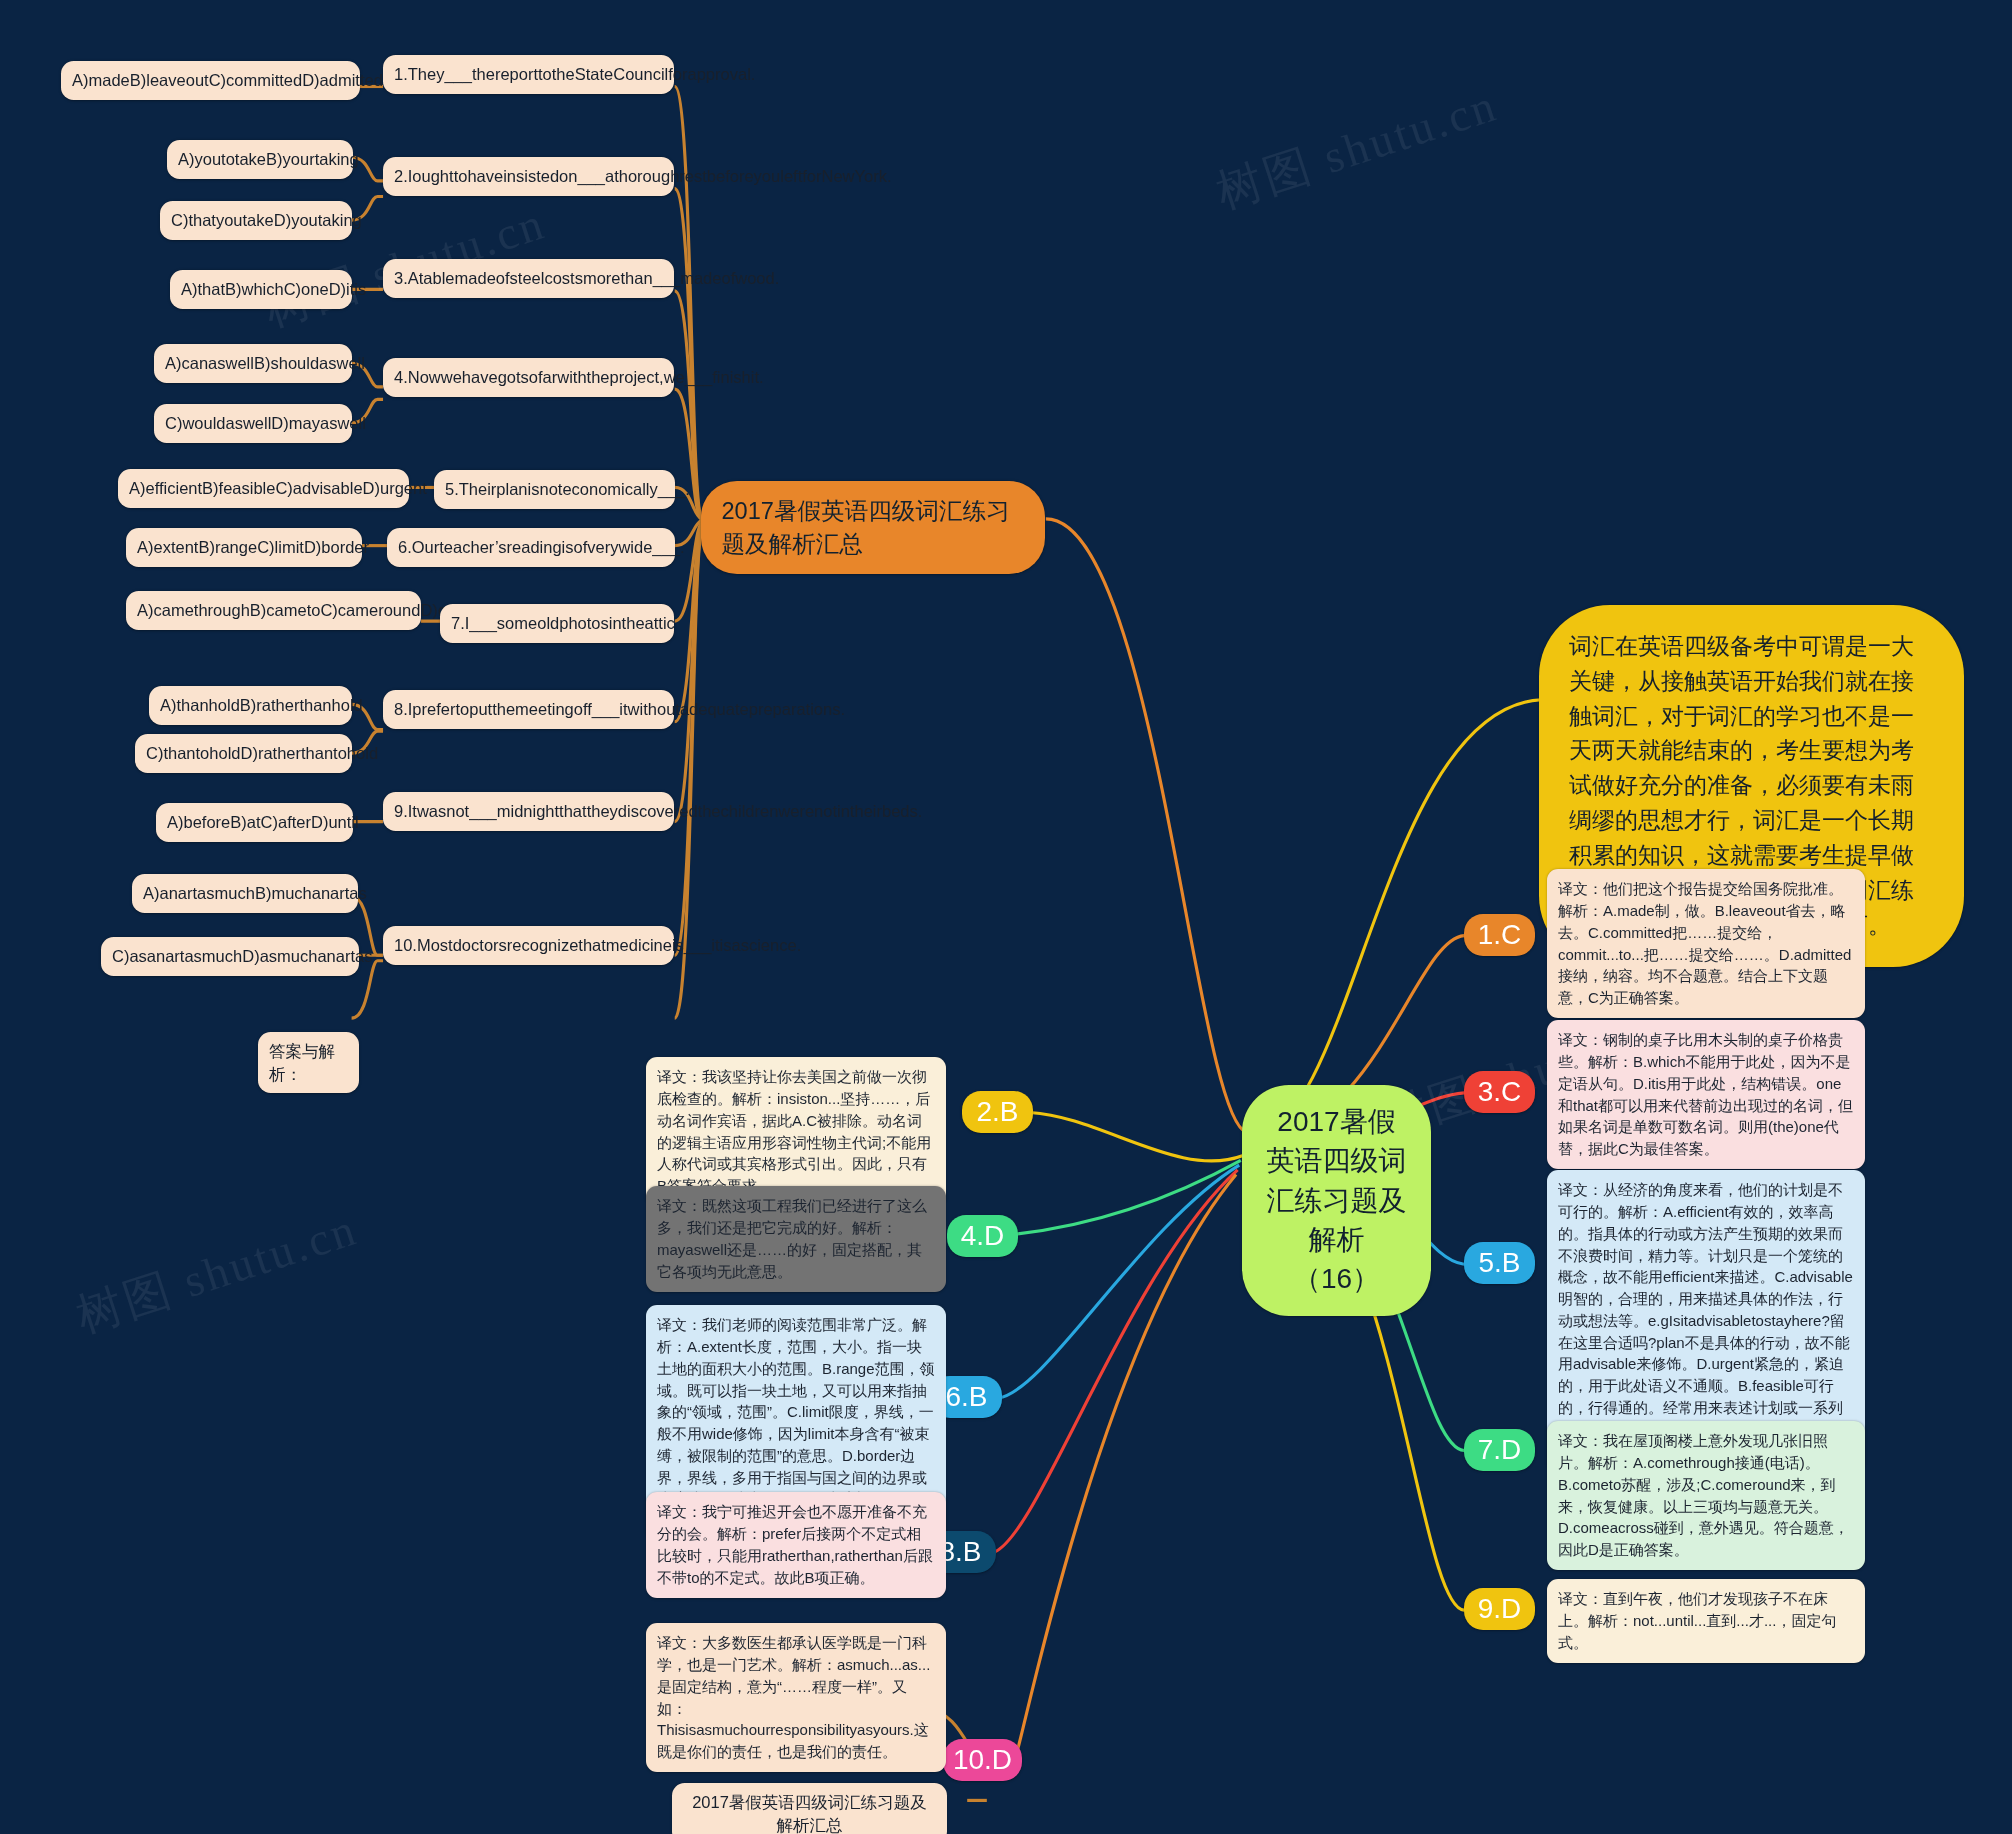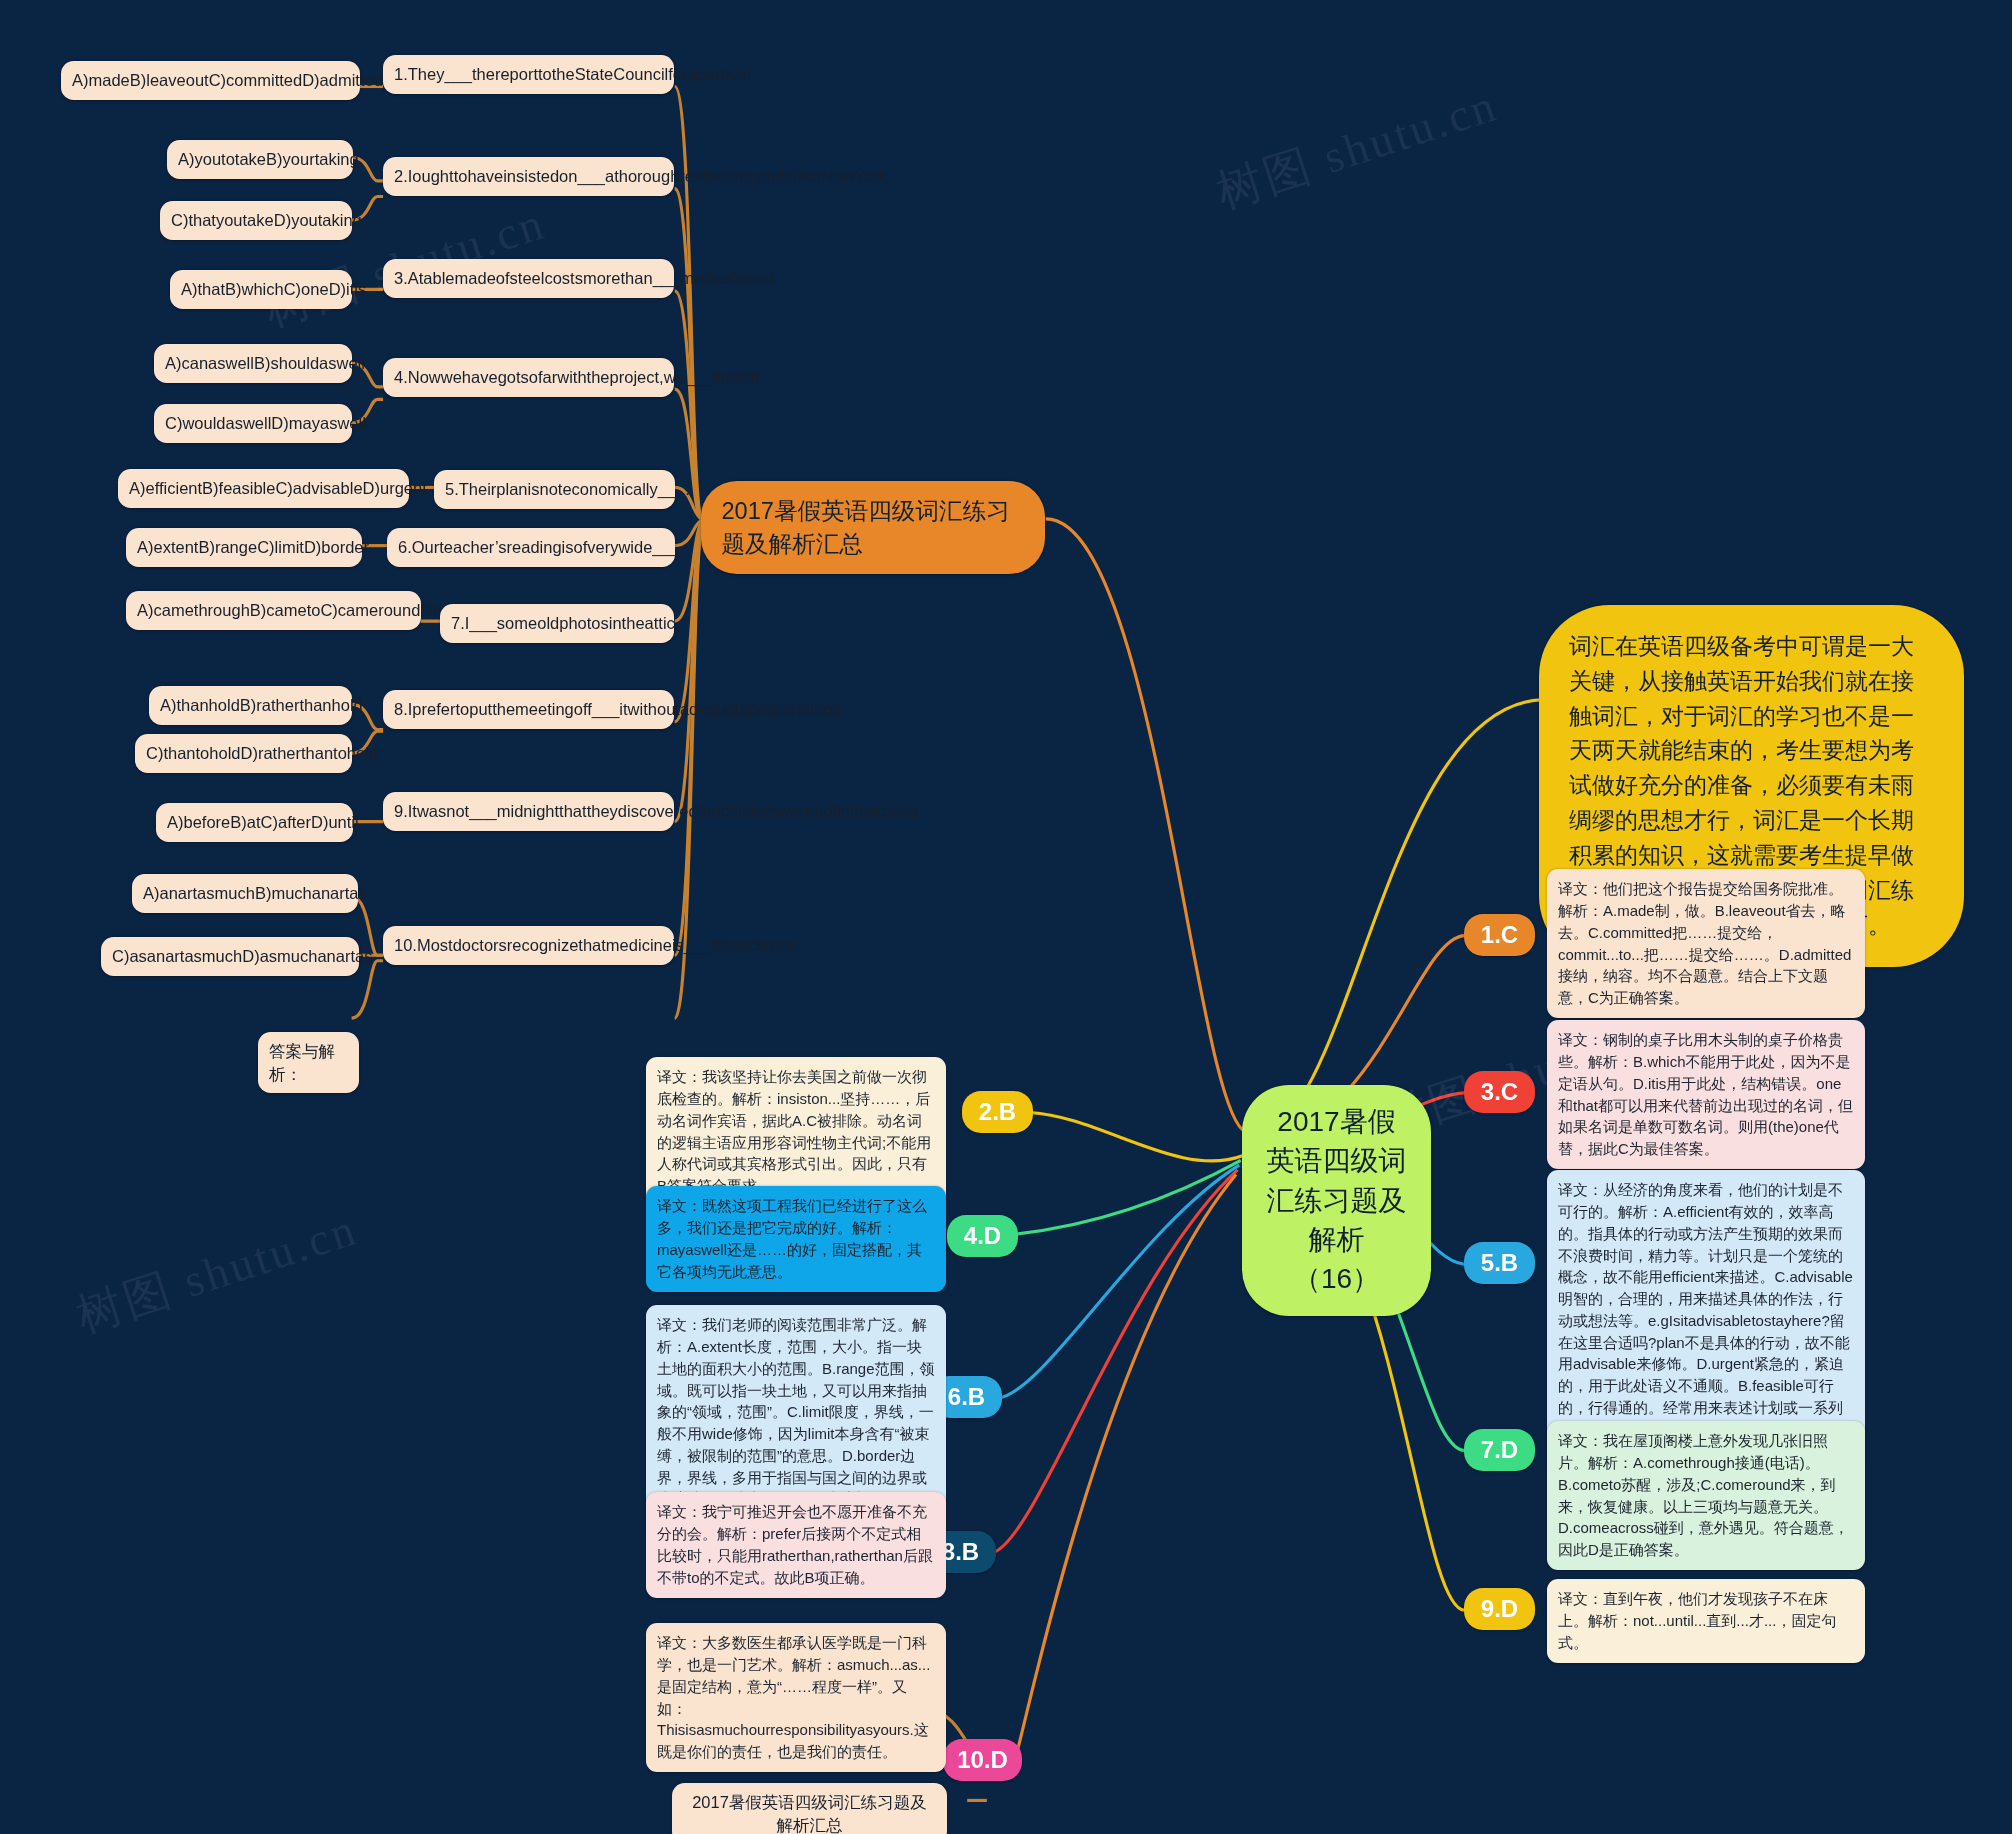--- a/index.html
+++ b/index.html
@@ -16,23 +16,23 @@
         padding:7.9px 11px;line-height:1.38;color:#18202c;
         box-shadow:0 0.8px 2.4px rgba(0,0,0,.35);}
   .opt,.qst{background:#fae3cf;font-size:16.5px;border-radius:12.6px;}
   .qst{background:#fae3cf;}
   .root-orange{background:#e8862a;border-radius:36px;color:#12212f;font-size:23.6px;
                padding:14px 20.4px;line-height:1.38;}
   .root-green{background:#bef264;border-radius:47px;color:#12212f;font-size:28px;
               text-align:center;padding:17.3px 23.6px;line-height:1.4;}
   .yellownote{background:#f0c40f;border-radius:71px;color:#15202c;font-size:23px;
               padding:23.6px 30px;line-height:1.52;}
-  .badge{position:absolute;border-radius:19px;color:#fff;font-size:24px;
+  .badge{position:absolute;border-radius:19px;color:#fff;font-size:28px;
          display:flex;align-items:center;justify-content:center;
-         box-shadow:0 0.8px 2.4px rgba(0,0,0,.4);font-weight:bold;}
+         box-shadow:0 0.8px 2.4px rgba(0,0,0,.4);font-weight:normal;}
   .ansbox{position:absolute;border-radius:11px;font-size:15px;line-height:1.45;
           padding:9.4px 11px;box-sizing:border-box;color:#1c2430;
           box-shadow:0 0.8px 2.4px rgba(0,0,0,.3);}
   .summary{background:#fae3cf;border-radius:12.6px;font-size:16.5px;padding:7.9px 14px;}
 </style>
 </head>
 <body>
 
 <div id="canvas">
 
@@ -148,21 +148,21 @@
   <div class="badge" style="left:1464px;top:1429px;width:71px;height:42px;background:#3ddc84;">7.D</div>
   <div class="ansbox" style="left:1547px;top:1421px;width:318px;background:#d9f2dd;">译文：我在屋顶阁楼上意外发现几张旧照片。解析：A.comethrough接通(电话)。B.cometo苏醒，涉及;C.comeround来，到来，恢复健康。以上三项均与题意无关。D.comeacross碰到，意外遇见。符合题意，因此D是正确答案。</div>
 
   <div class="badge" style="left:1464px;top:1588px;width:71px;height:42px;background:#f0c40f;">9.D</div>
   <div class="ansbox" style="left:1547px;top:1579px;width:318px;background:#faefd9;">译文：直到午夜，他们才发现孩子不在床上。解析：not...until...直到...才...，固定句式。</div>
 
   <div class="badge" style="left:962px;top:1091px;width:71px;height:42px;background:#f0c40f;">2.B</div>
   <div class="ansbox" style="left:646px;top:1057px;width:300px;background:#faefd9;">译文：我该坚持让你去美国之前做一次彻底检查的。解析：insiston...坚持……，后动名词作宾语，据此A.C被排除。动名词的逻辑主语应用形容词性物主代词;不能用人称代词或其宾格形式引出。因此，只有B答案符合要求。</div>
 
   <div class="badge" style="left:947px;top:1215px;width:71px;height:42px;background:#3ddc84;">4.D</div>
-  <div class="ansbox" style="left:646px;top:1186px;width:300px;background:#0ea5e9;">译文：既然这项工程我们已经进行了这么多，我们还是把它完成的好。解析：mayaswell还是……的好，固定搭配，其它各项均无此意思。</div>
+  <div class="ansbox" style="left:646px;top:1186px;width:300px;background:#737373;">译文：既然这项工程我们已经进行了这么多，我们还是把它完成的好。解析：mayaswell还是……的好，固定搭配，其它各项均无此意思。</div>
 
   <div class="badge" style="left:931px;top:1376px;width:71px;height:42px;background:#29a8e0;">6.B</div>
   <div class="ansbox" style="left:646px;top:1305px;width:300px;background:#d4e9f7;">译文：我们老师的阅读范围非常广泛。解析：A.extent长度，范围，大小。指一块土地的面积大小的范围。B.range范围，领域。既可以指一块土地，又可以用来指抽象的“领域，范围”。C.limit限度，界线，一般不用wide修饰，因为limit本身含有“被束缚，被限制的范围”的意思。D.border边界，界线，多用于指国与国之间的边界或边境地区。综上分析，可以看出只有B答案适合用于此处。</div>
 
   <div class="badge" style="left:925px;top:1531px;width:71px;height:42px;background:#0c4a6e;">8.B</div>
   <div class="ansbox" style="left:646px;top:1492px;width:300px;background:#fadfe0;">译文：我宁可推迟开会也不愿开准备不充分的会。解析：prefer后接两个不定式相比较时，只能用ratherthan,ratherthan后跟不带to的不定式。故此B项正确。</div>
 
   <div class="badge" style="left:943px;top:1739px;width:79px;height:42px;background:#ec4899;">10.D</div>
   <div class="ansbox" style="left:646px;top:1623px;width:300px;background:#fae3cf;">译文：大多数医生都承认医学既是一门科学，也是一门艺术。解析：asmuch...as...是固定结构，意为“……程度一样”。又如：Thisisasmuchourresponsibilityasyours.这既是你们的责任，也是我们的责任。</div>
 

